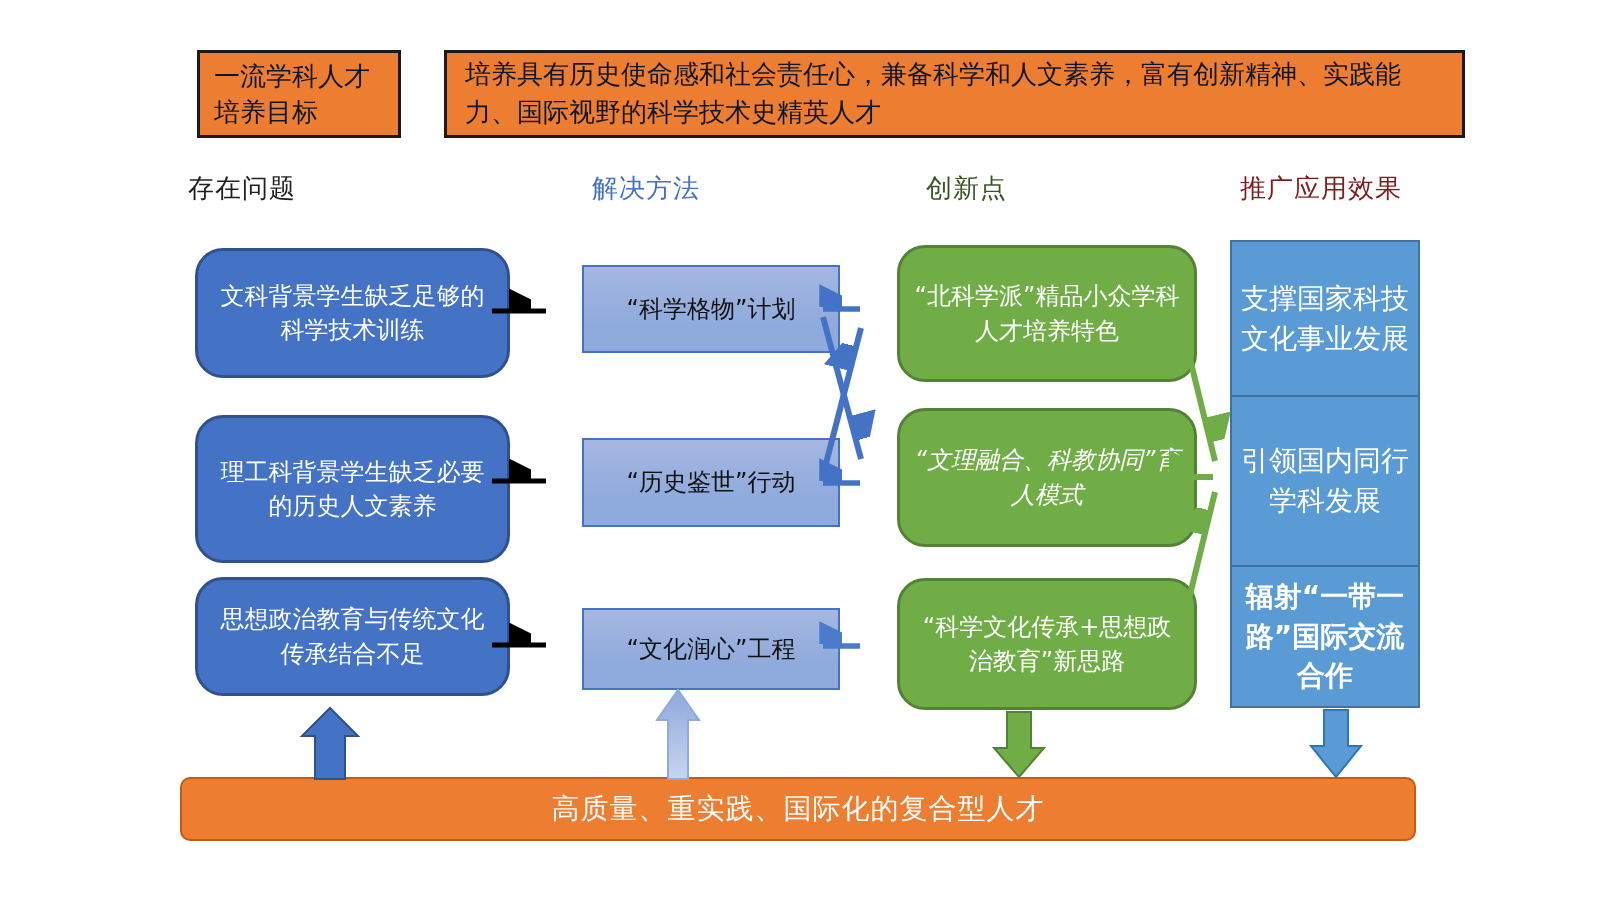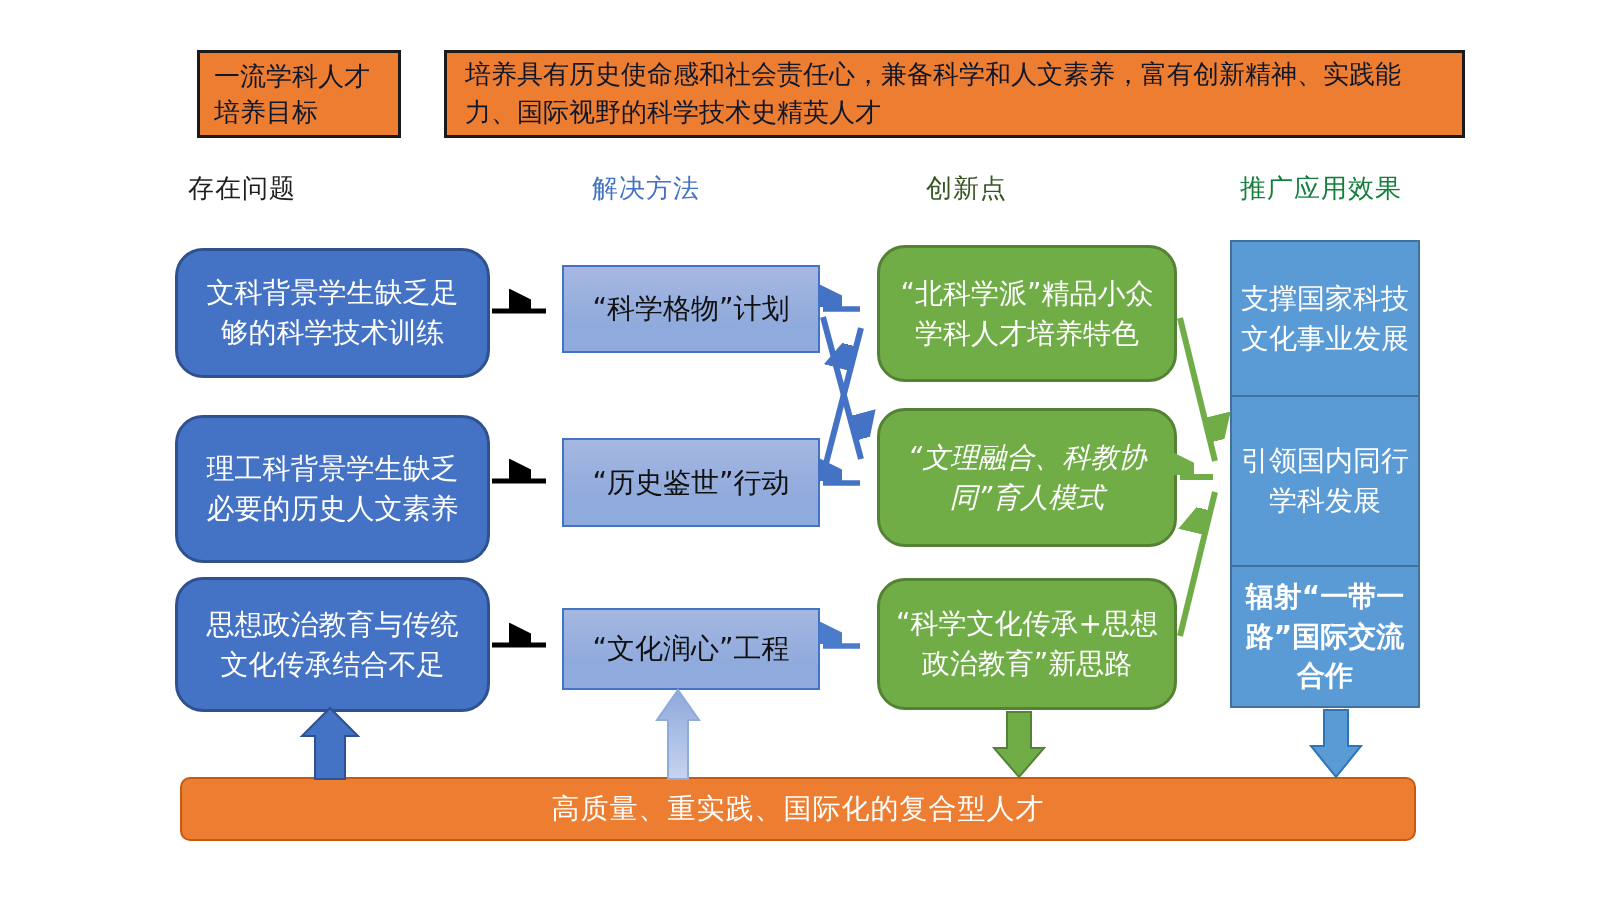--- a/index.html
+++ b/index.html
@@ -10,28 +10,28 @@
   .abs{position:absolute;box-sizing:border-box;}
   
   .hdr{background:#ED7D31;border:3px solid #1a1a1a;color:#0f172a;display:flex;align-items:center;}
   .hdr-label{left:197px;top:50px;width:204px;height:88px;padding-left:14px;font-size:26px;line-height:1.4;white-space:pre-line;}
   .hdr-goal{left:397px;top:50px;width:1021px;height:88px;padding:0 18px;font-size:26px;line-height:1.45;margin-left:47px;}
   
   .col-label{position:absolute;top:171px;font-size:26px;letter-spacing:1px;}
   .cl-0{left:188px;color:#1f1f1f;}
   .cl-1{left:592px;color:#4472C4;}
   .cl-2{left:926px;color:#375623;}
-  .cl-3{left:1240px;color:#15803d;}
+  .cl-3{left:1240px;color:#7f1d1d;}
   
   .box{position:absolute;box-sizing:border-box;display:flex;align-items:center;justify-content:center;
-       text-align:center;font-size:28px;line-height:1.42;}
+       text-align:center;font-size:24px;line-height:1.42;margin-left:20px;}
   .problem{left:175px;width:315px;background:#4472C4;border:3px solid #2F528F;border-radius:28px;color:#fff;padding:0 18px;}
   .pb-0{top:248px;height:130px;}
   .pb-1{top:415px;height:148px;}
-  .pb-2{top:577px;height:135px;}
+  .pb-2{top:577px;height:119px;}
   .solution{left:562px;width:258px;background:linear-gradient(180deg,#a6b7e1 0%,#8FAADC 70%);
             border:2px solid #4472C4;color:#111;padding:0 6px;}
   .sb-0{top:265px;height:88px;}
   .sb-1{top:438px;height:89px;}
   .sb-2{top:608px;height:82px;}
   .innovation{left:877px;width:300px;background:#70AD47;border:3px solid #548235;border-radius:28px;color:#fff;padding:11px 12px;}
   .ib-0{top:245px;height:137px;}
   .ib-1{top:408px;height:139px;font-style:italic;}
   .ib-2{top:578px;height:132px;}
   

